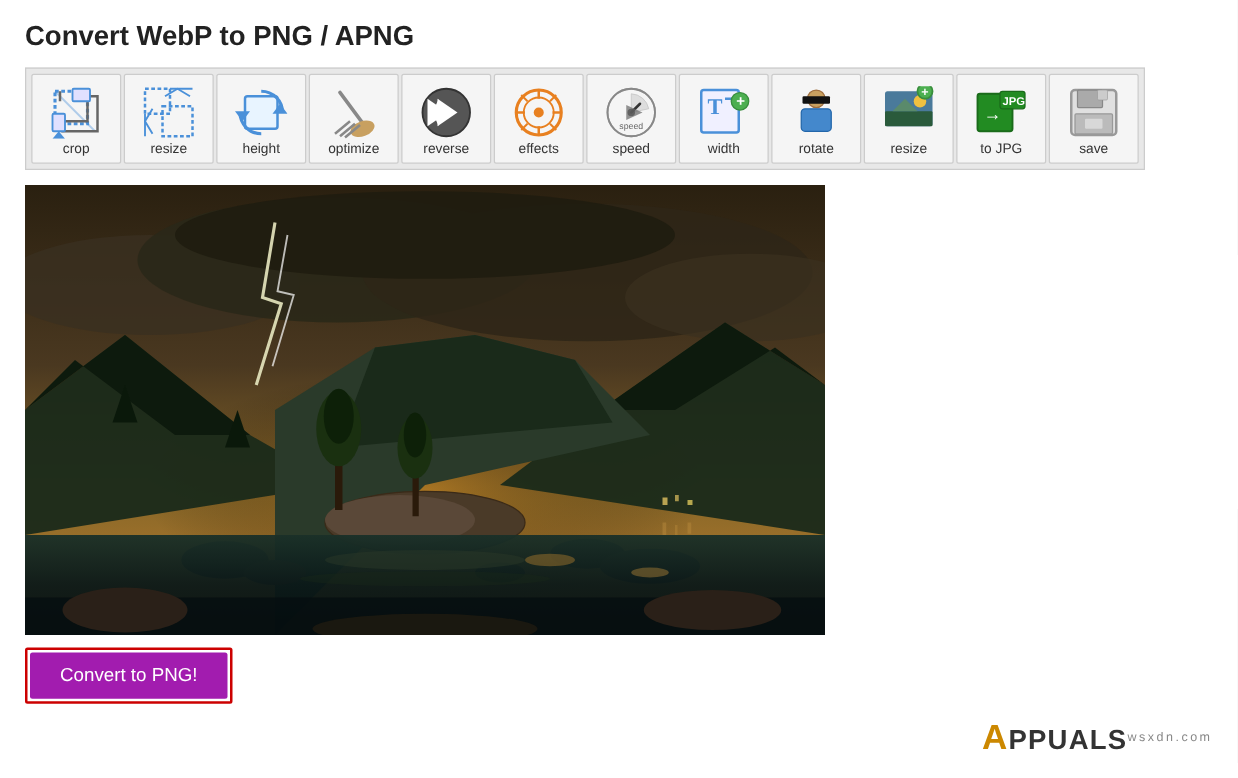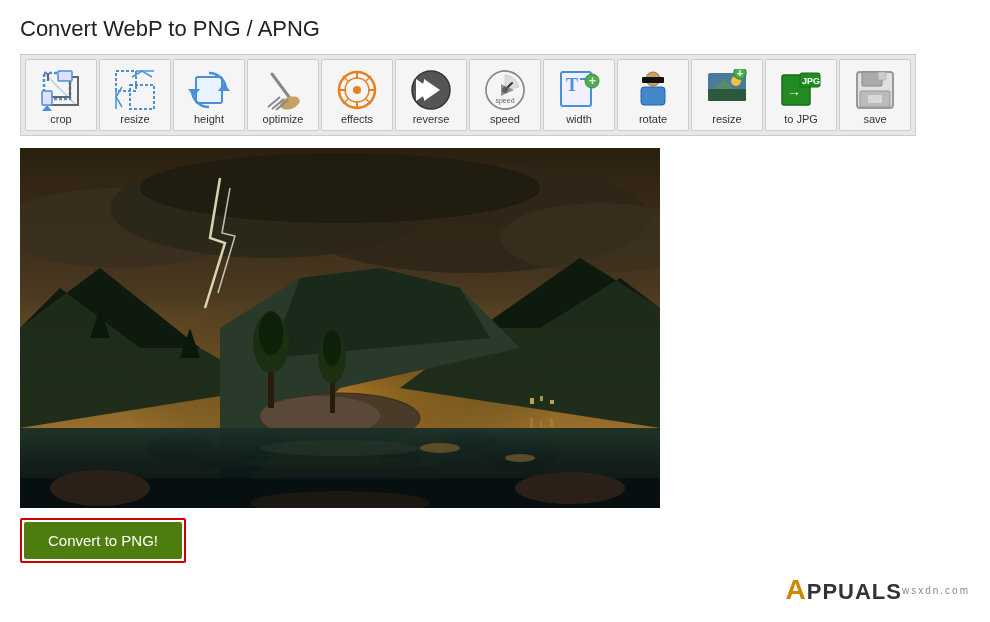--- a/index.html
+++ b/index.html
@@ -12,21 +12,21 @@
     .page-wrapper {
       background: #fff;
       max-width: 990px;
       min-height: 622px;
       margin: 0 auto;
       padding: 16px 20px 20px 20px;
       position: relative;
     }
     .page-title {
       font-size: 22px;
-      font-weight: normal;
+      font-weight: bold;
       color: #222;
       margin-bottom: 12px;
     }
     .toolbar {
       display: flex;
       flex-direction: row;
       gap: 2px;
       margin-bottom: 12px;
       background: #e8e8e8;
       border: 1px solid #ccc;
@@ -110,21 +110,21 @@
       margin-left: 6px;
     }
     .convert-btn-wrapper {
       border: 2px solid #cc0000;
       display: inline-block;
       padding: 2px;
       border-radius: 2px;
       margin-bottom: 20px;
     }
     .convert-btn {
-      background: #4d7c0f;
+      background: #a21caf;
       color: #fff;
       border: none;
       padding: 10px 24px;
       font-size: 15px;
       cursor: pointer;
       border-radius: 2px;
       font-weight: normal;
     }
     .logo-area {
       position: absolute;
@@ -206,52 +206,52 @@
         <svg width="42" height="42" viewBox="0 0 42 42">
 
           <line x1="10" y1="5" x2="30" y2="32" stroke="#888" stroke-width="3" stroke-linecap="round"></line>
           <ellipse cx="28" cy="34" rx="10" ry="6" fill="#c8a060" transform="rotate(-20,28,34)"></ellipse>
           <line x1="6" y1="38" x2="18" y2="28" stroke="#888" stroke-width="2"></line>
           <line x1="10" y1="40" x2="22" y2="30" stroke="#888" stroke-width="2"></line>
           <line x1="14" y1="41" x2="26" y2="31" stroke="#888" stroke-width="2"></line>
         </svg>
       </div>
       <span class="tool-label">optimize</span>
+    </div>
+
+    <div class="tool-btn">
+      <div class="tool-icon">
+        <svg width="42" height="42" viewBox="0 0 42 42">
+          <circle cx="21" cy="21" r="19" fill="#555" stroke="#333" stroke-width="1.5"></circle>
+          <polygon points="15,10 15,32 10,21" fill="#fff"></polygon>
+          <polygon points="14,10 30,21 14,32" fill="#fff"></polygon>
+          <polygon points="6,10 22,21 6,32" fill="#fff"></polygon>
+        </svg>
+      </div>
+      <span class="tool-label">reverse</span>
     </div>
 
     <div class="tool-btn">
       <div class="tool-icon">
         <svg width="42" height="42" viewBox="0 0 42 42">
 
           <ellipse cx="21" cy="21" rx="18" ry="18" fill="none" stroke="#e88020" stroke-width="2.5"></ellipse>
           <ellipse cx="21" cy="21" rx="12" ry="12" fill="none" stroke="#e88020" stroke-width="1.5"></ellipse>
           <line x1="21" y1="3" x2="21" y2="10" stroke="#e88020" stroke-width="2"></line>
           <line x1="21" y1="32" x2="21" y2="39" stroke="#e88020" stroke-width="2"></line>
           <line x1="3" y1="21" x2="10" y2="21" stroke="#e88020" stroke-width="2"></line>
           <line x1="32" y1="21" x2="39" y2="21" stroke="#e88020" stroke-width="2"></line>
           <circle cx="21" cy="21" r="4" fill="#e88020"></circle>
           <line x1="7" y1="7" x2="12" y2="12" stroke="#e88020" stroke-width="1.5"></line>
           <line x1="30" y1="30" x2="35" y2="35" stroke="#e88020" stroke-width="1.5"></line>
           <line x1="35" y1="7" x2="30" y2="12" stroke="#e88020" stroke-width="1.5"></line>
           <line x1="7" y1="35" x2="12" y2="30" stroke="#e88020" stroke-width="1.5"></line>
         </svg>
       </div>
       <span class="tool-label">effects</span>
-    </div>
-
-    <div class="tool-btn">
-      <div class="tool-icon">
-        <svg width="42" height="42" viewBox="0 0 42 42">
-          <circle cx="21" cy="21" r="19" fill="#555" stroke="#333" stroke-width="1.5"></circle>
-          <polygon points="15,10 15,32 10,21" fill="#fff"></polygon>
-          <polygon points="14,10 30,21 14,32" fill="#fff"></polygon>
-          <polygon points="6,10 22,21 6,32" fill="#fff"></polygon>
-        </svg>
-      </div>
-      <span class="tool-label">reverse</span>
     </div>
 
     <div class="tool-btn">
       <div class="tool-icon">
         <svg width="42" height="42" viewBox="0 0 42 42">
           <circle cx="21" cy="21" r="19" fill="#f5f5f5" stroke="#aaa" stroke-width="1.5"></circle>
           <path d="M21 21 L21 6 A15 15 0 0 1 35 18 Z" fill="#ddd" stroke="#bbb" stroke-width="0.5"></path>
           <circle cx="21" cy="21" r="3" fill="#555"></circle>
           <line x1="21" y1="21" x2="28" y2="14" stroke="#333" stroke-width="2" stroke-linecap="round"></line>
           <text x="21" y="34" text-anchor="middle" font-size="7" fill="#666">speed</text>

